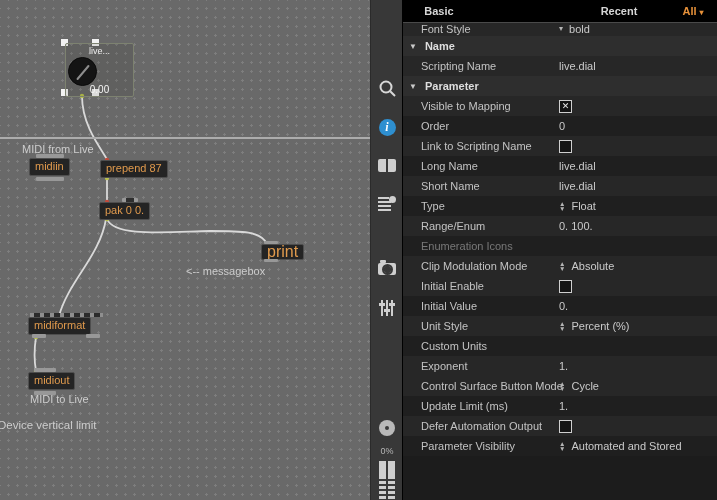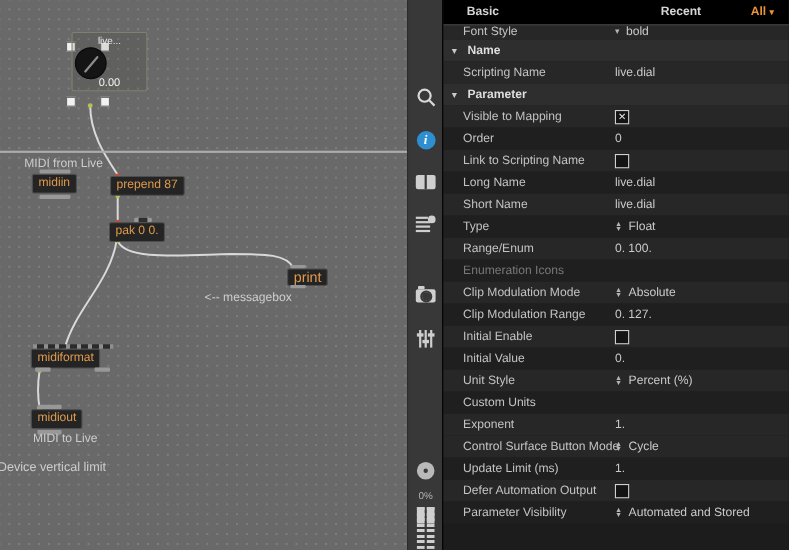--- a/index.html
+++ b/index.html
@@ -14,21 +14,21 @@
   .divider{position:absolute;left:0;top:137px;width:370px;height:2px;background:#acacac;}
   .cords{position:absolute;left:0;top:0;width:370px;height:500px;}
   .obj{position:absolute;background:#242424;border:1px solid #4e4e4e;color:#e09a4d;
     font-size:11px;line-height:13px;padding:1px 5px 2px;border-radius:2px;white-space:nowrap;}
   .comment{position:absolute;color:#cdcdcd;font-size:11px;white-space:nowrap;}
   .nub{position:absolute;background:#989898;height:4px;border-radius:1px;}
   .nub-dark{position:absolute;background:#2e2e2e;height:4px;}
   .inletstrip{position:absolute;height:4px;
     background:repeating-linear-gradient(90deg,#8f8f8f 0 4px,#2b2b2b 4px 10px);}
   
-  .dialbox{position:absolute;left:65px;top:29px;width:31px;height:52px;
+  .dialbox{position:absolute;left:65px;top:43px;width:31px;height:52px;
     background:rgba(20,24,12,0.10);border:1px solid #7d8270;border-radius:2px;padding-left:36px;}
   .dial-title{position:absolute;left:0;top:2px;width:100%;text-align:center;
     color:#ececec;font-size:9px;}
   .dial-value{position:absolute;left:0;bottom:1px;width:100%;text-align:center;
     color:#f4f4f4;font-size:10px;}
   .knob{position:absolute;left:2px;top:13px;width:27px;height:27px;border-radius:50%;
     background:#141414;border:1px solid #0a0a0a;}
   .needle{position:absolute;left:13px;top:5px;width:2px;height:19px;background:#8d8d8d;
     transform:rotate(40deg);border-radius:1px;}
   .handle{position:absolute;width:7px;height:7px;background:#f2f2f2;border:1px solid #666;}
@@ -134,21 +134,21 @@
     <div class="obj" style="left:29px;top:158px;">midiin</div>
     <div class="nub" style="left:36px;top:177px;width:28px;"></div>
 
     <div class="obj" style="left:100px;top:160px;">prepend 87</div>
 
     <div class="nub" style="left:122px;top:198px;width:16px;"></div>
     <div class="nub-dark" style="left:126px;top:198px;width:8px;"></div>
     <div class="obj" style="left:99px;top:202px;">pak 0 0.</div>
 
     <div class="nub" style="left:264px;top:241px;width:14px;height:3px;"></div>
-    <div class="obj" style="left:261px;top:244px;font-size:13px;line-height:11px;">print</div>
+    <div class="obj" style="left:261px;top:244px;font-size:16px;line-height:11px;">print</div>
     <div class="nub" style="left:264px;top:259px;width:14px;height:3px;"></div>
 
     <div class="comment" style="left:186px;top:265px;">&lt;-- messagebox</div>
 
     <div class="inletstrip" style="left:30px;top:313px;width:73px;"></div>
     <div class="obj" style="left:28px;top:317px;">midiformat</div>
     <div class="nub" style="left:32px;top:334px;width:14px;"></div>
     <div class="nub" style="left:86px;top:334px;width:14px;"></div>
 
     <div class="nub" style="left:34px;top:368px;width:22px;"></div>
@@ -292,26 +292,20 @@
         <div class="irow light">
           <span class="ilabel">Clip Modulation Mode</span>
           <span class="ival">
             <span class="updown">
               <span>▲</span>
               <span>▼</span>
             </span>
             <span>Absolute</span>
           </span>
         </div>
-        <div class="irow dark">
-          <span class="ilabel">Clip Modulation Range</span>
-          <span class="ival">
-            <span>0. 127.</span>
-          </span>
-        </div>
         <div class="irow light">
           <span class="ilabel">Initial Enable</span>
           <span class="ival">
             <span class="cb"></span>
           </span>
         </div>
         <div class="irow dark">
           <span class="ilabel">Initial Value</span>
           <span class="ival">
             <span>0.</span>

